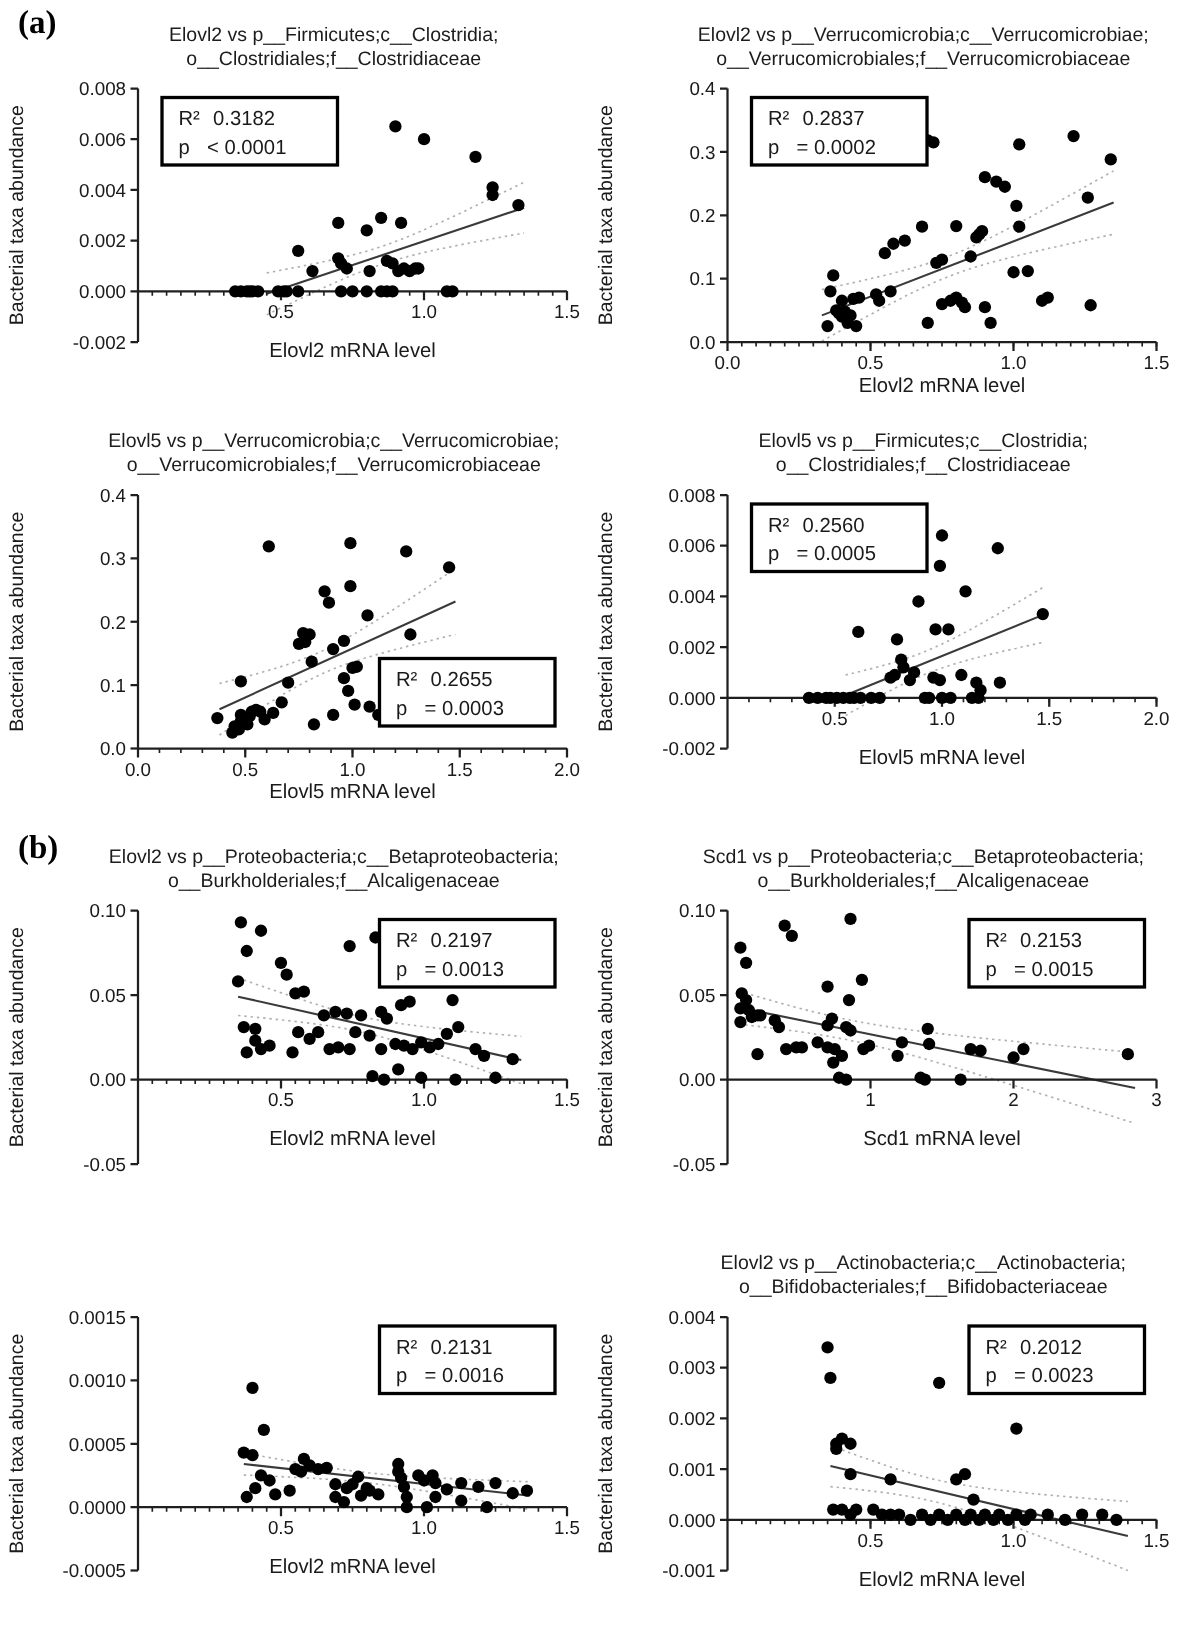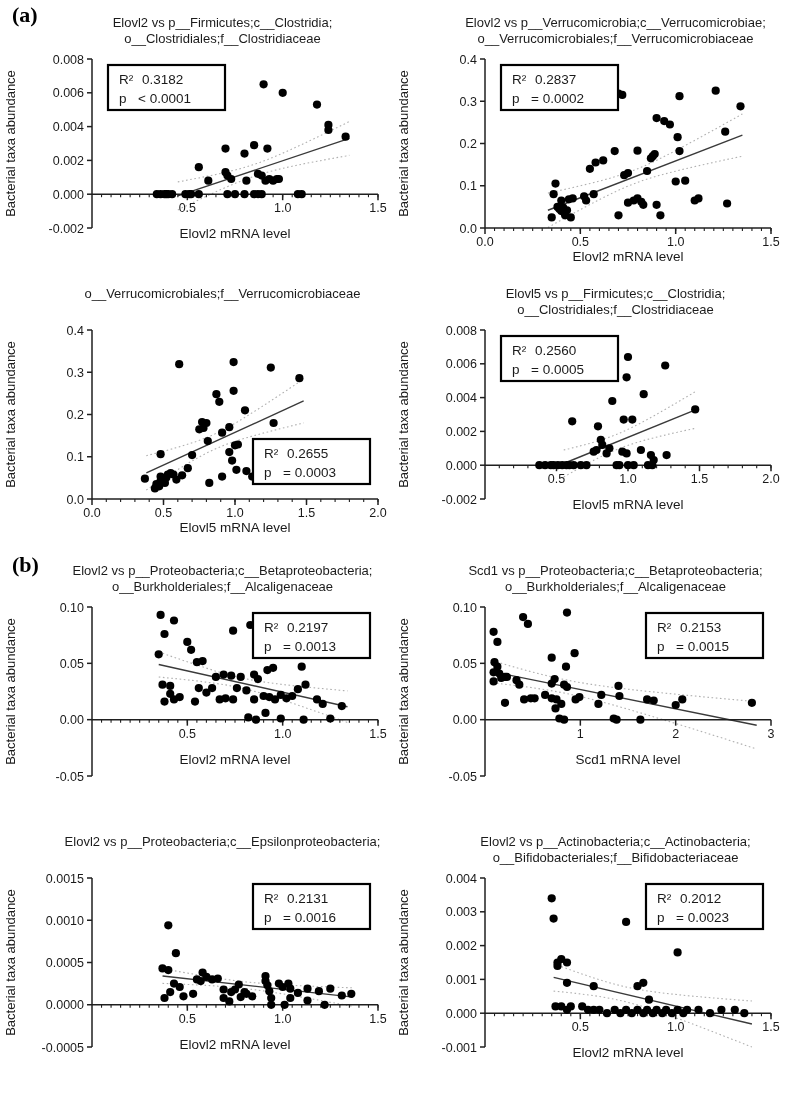--- a/index.html
+++ b/index.html
@@ -276,20 +276,21 @@
               <rect x="108" y="14" width="117" height="45" fill="#ffffff" stroke="#000000" stroke-width="2.2"></rect>
               <text x="119" y="32.5" font-size="13.5" text-anchor="start" fill="#1a1a1a" font-family="&quot;Liberation Sans&quot;,&quot;DejaVu Sans&quot;,sans-serif">R²</text>
               <text x="142" y="32.5" font-size="13.5" text-anchor="start" fill="#1a1a1a" font-family="&quot;Liberation Sans&quot;,&quot;DejaVu Sans&quot;,sans-serif">0.2837</text>
               <text x="119" y="51.5" font-size="13.5" text-anchor="start" fill="#1a1a1a" font-family="&quot;Liberation Sans&quot;,&quot;DejaVu Sans&quot;,sans-serif">p</text>
               <text x="138" y="51.5" font-size="13.5" text-anchor="start" fill="#1a1a1a" font-family="&quot;Liberation Sans&quot;,&quot;DejaVu Sans&quot;,sans-serif">= 0.0002</text>
             </g>
           </svg>
       </div>
       <div class="cell">
         <div class="plot-title">
+          <div>Elovl5 vs p__Verrucomicrobia;c__Verrucomicrobiae;</div>
           <div>o__Verrucomicrobiales;f__Verrucomicrobiaceae</div>
         </div>
         <svg class="chart" viewBox="0 0 393 222">
             <g fill="none" stroke="#b0b0b0" stroke-width="1.1" stroke-dasharray="1.6 2.6">
               <path d="M146.3 133.7L149.6 132.8L152.9 132.0L156.2 131.1L159.4 130.3L162.7 129.4L166.0 128.6L169.3 127.7L172.6 126.8L175.8 125.8L179.1 124.9L182.4 123.9L185.7 122.9L188.9 121.9L192.2 120.8L195.5 119.7L198.8 118.5L202.1 117.3L205.3 116.0L208.6 114.7L211.9 113.3L215.2 111.8L218.4 110.2L221.7 108.6L225.0 106.8L228.3 105.1L231.5 103.3L234.8 101.4L238.1 99.5L241.4 97.5L244.7 95.5L247.9 93.5L251.2 91.4L254.5 89.4L257.8 87.3L261.0 85.2L264.3 83.1L267.6 80.9L270.9 78.8L274.1 76.6L277.4 74.5L280.7 72.3L284.0 70.1L287.3 68.0L290.5 65.8L293.8 63.6L297.1 61.4L300.4 59.2L303.6 57.0"></path>
               <path d="M146.3 168.0L149.6 165.8L152.9 163.6L156.2 161.5L159.4 159.3L162.7 157.2L166.0 155.1L169.3 153.0L172.6 150.9L175.8 148.8L179.1 146.8L182.4 144.8L185.7 142.8L188.9 140.8L192.2 138.9L195.5 137.0L198.8 135.2L202.1 133.4L205.3 131.7L208.6 130.1L211.9 128.5L215.2 127.0L218.4 125.6L221.7 124.2L225.0 122.9L228.3 121.7L231.5 120.5L234.8 119.4L238.1 118.4L241.4 117.3L244.7 116.3L247.9 115.4L251.2 114.4L254.5 113.5L257.8 112.6L261.0 111.7L264.3 110.8L267.6 110.0L270.9 109.1L274.1 108.3L277.4 107.4L280.7 106.6L284.0 105.8L287.3 105.0L290.5 104.1L293.8 103.3L297.1 102.5L300.4 101.7L303.6 100.9"></path>
             </g>
             <line x1="146.34" y1="150.805" x2="303.64" y2="78.97999999999999" stroke="#3a3a3a" stroke-width="1.4"></line>
             <g stroke="#1f1f1f" stroke-width="1.5">
               <line x1="92" y1="8" x2="92" y2="177"></line>
@@ -712,21 +713,20 @@
               <rect x="253" y="14" width="117" height="45" fill="#ffffff" stroke="#000000" stroke-width="2.2"></rect>
               <text x="264" y="32.5" font-size="13.5" text-anchor="start" fill="#1a1a1a" font-family="&quot;Liberation Sans&quot;,&quot;DejaVu Sans&quot;,sans-serif">R²</text>
               <text x="287" y="32.5" font-size="13.5" text-anchor="start" fill="#1a1a1a" font-family="&quot;Liberation Sans&quot;,&quot;DejaVu Sans&quot;,sans-serif">0.2153</text>
               <text x="264" y="51.5" font-size="13.5" text-anchor="start" fill="#1a1a1a" font-family="&quot;Liberation Sans&quot;,&quot;DejaVu Sans&quot;,sans-serif">p</text>
               <text x="283" y="51.5" font-size="13.5" text-anchor="start" fill="#1a1a1a" font-family="&quot;Liberation Sans&quot;,&quot;DejaVu Sans&quot;,sans-serif">= 0.0015</text>
             </g>
           </svg>
       </div>
       <div class="cell">
         <div class="plot-title">
-          <div>Elovl2 vs p__Proteobacteria;c__Epsilonproteobacteria;</div>
         </div>
         <svg class="chart" viewBox="0 0 393 222">
             <g fill="none" stroke="#b0b0b0" stroke-width="1.1" stroke-dasharray="1.6 2.6">
               <path d="M162.5 98.7L166.5 99.4L170.5 100.1L174.5 100.8L178.4 101.5L182.4 102.2L186.4 102.9L190.4 103.6L194.3 104.3L198.3 105.0L202.3 105.6L206.2 106.3L210.2 107.0L214.2 107.6L218.2 108.2L222.1 108.8L226.1 109.4L230.1 109.9L234.0 110.5L238.0 111.0L242.0 111.4L246.0 111.9L249.9 112.3L253.9 112.7L257.9 113.0L261.9 113.4L265.8 113.7L269.8 114.0L273.8 114.2L277.7 114.5L281.7 114.7L285.7 115.0L289.7 115.2L293.6 115.4L297.6 115.6L301.6 115.8L305.5 115.9L309.5 116.1L313.5 116.3L317.5 116.5L321.4 116.6L325.4 116.8L329.4 116.9L333.4 117.1L337.3 117.3L341.3 117.4L345.3 117.6L349.2 117.7L353.2 117.8"></path>
               <path d="M162.5 113.4L166.5 113.5L170.5 113.7L174.5 113.9L178.4 114.0L182.4 114.2L186.4 114.4L190.4 114.6L194.3 114.8L198.3 115.0L202.3 115.2L206.2 115.4L210.2 115.6L214.2 115.9L218.2 116.2L222.1 116.4L226.1 116.7L230.1 117.1L234.0 117.4L238.0 117.8L242.0 118.2L246.0 118.6L249.9 119.1L253.9 119.6L257.9 120.1L261.9 120.7L265.8 121.2L269.8 121.8L273.8 122.4L277.7 123.1L281.7 123.7L285.7 124.4L289.7 125.0L293.6 125.7L297.6 126.4L301.6 127.1L305.5 127.8L309.5 128.5L313.5 129.2L317.5 129.9L321.4 130.6L325.4 131.3L329.4 132.1L333.4 132.8L337.3 133.5L341.3 134.2L345.3 135.0L349.2 135.7L353.2 136.4"></path>
             </g>
             <line x1="162.54666666666668" y1="106.02" x2="353.21333333333337" y2="127.145" stroke="#3a3a3a" stroke-width="1.4"></line>
             <g stroke="#1f1f1f" stroke-width="1.5">
               <line x1="92" y1="8" x2="92" y2="177"></line>
               <line x1="92" y1="134.75" x2="378" y2="134.75"></line>

